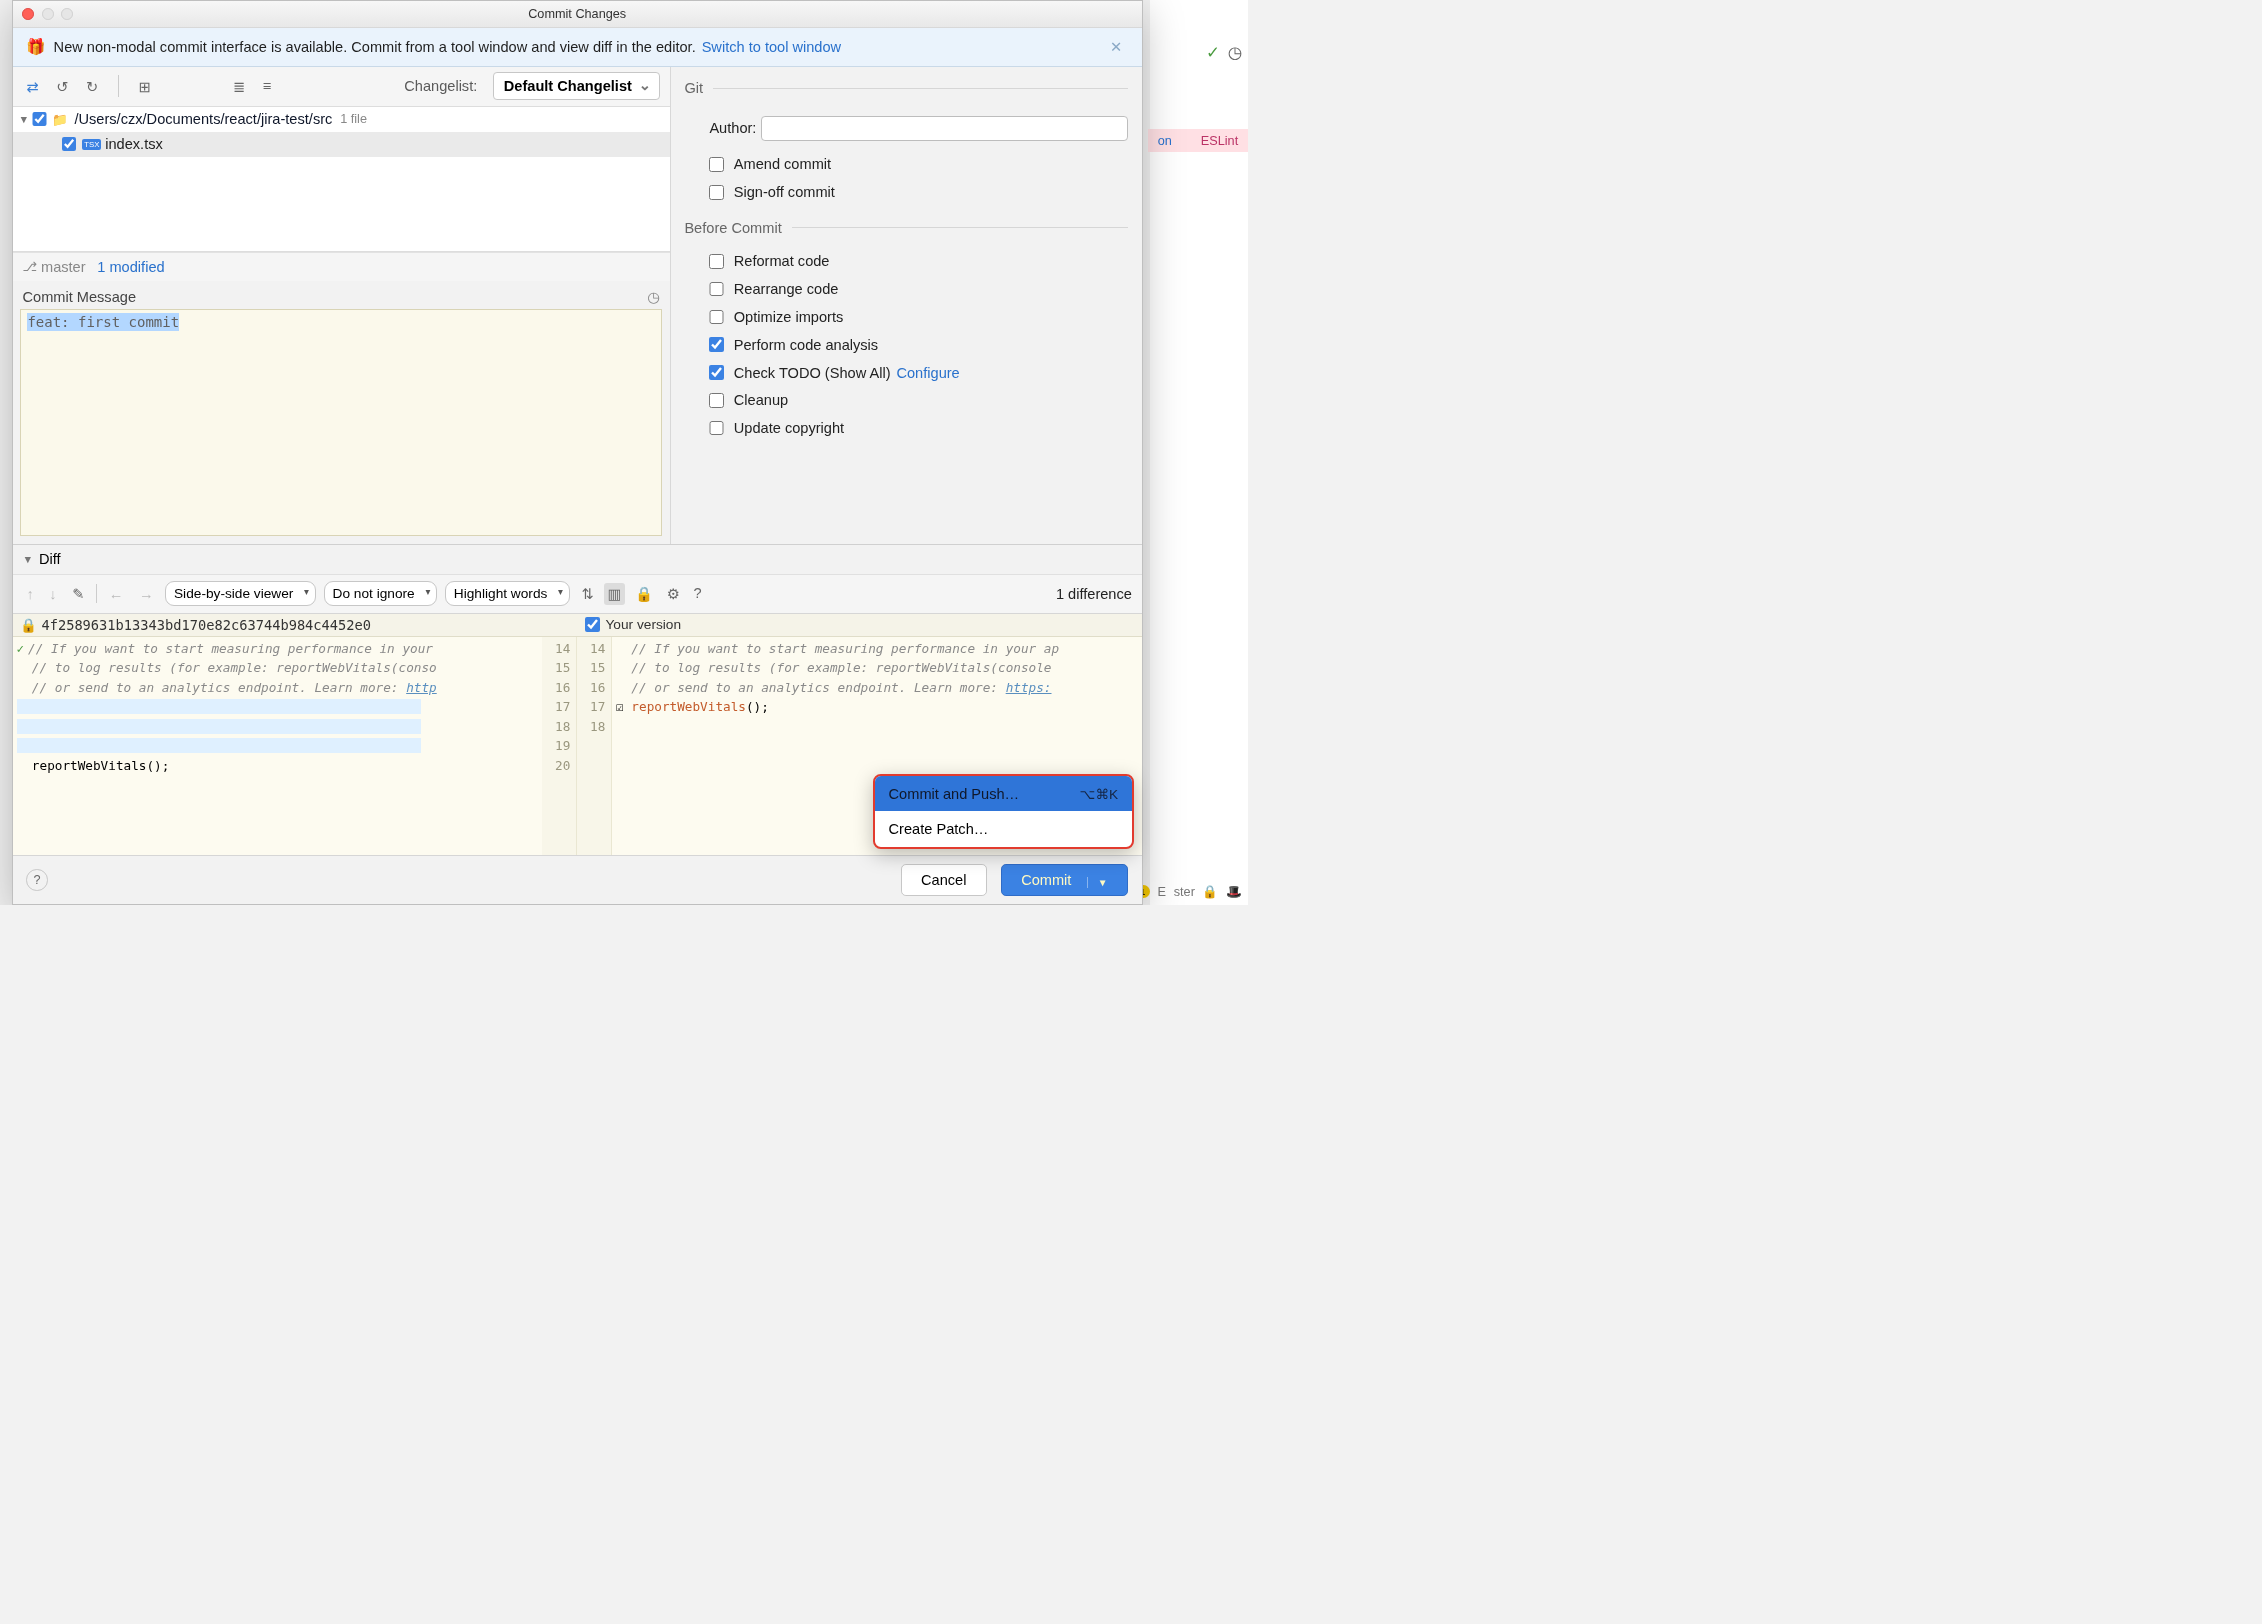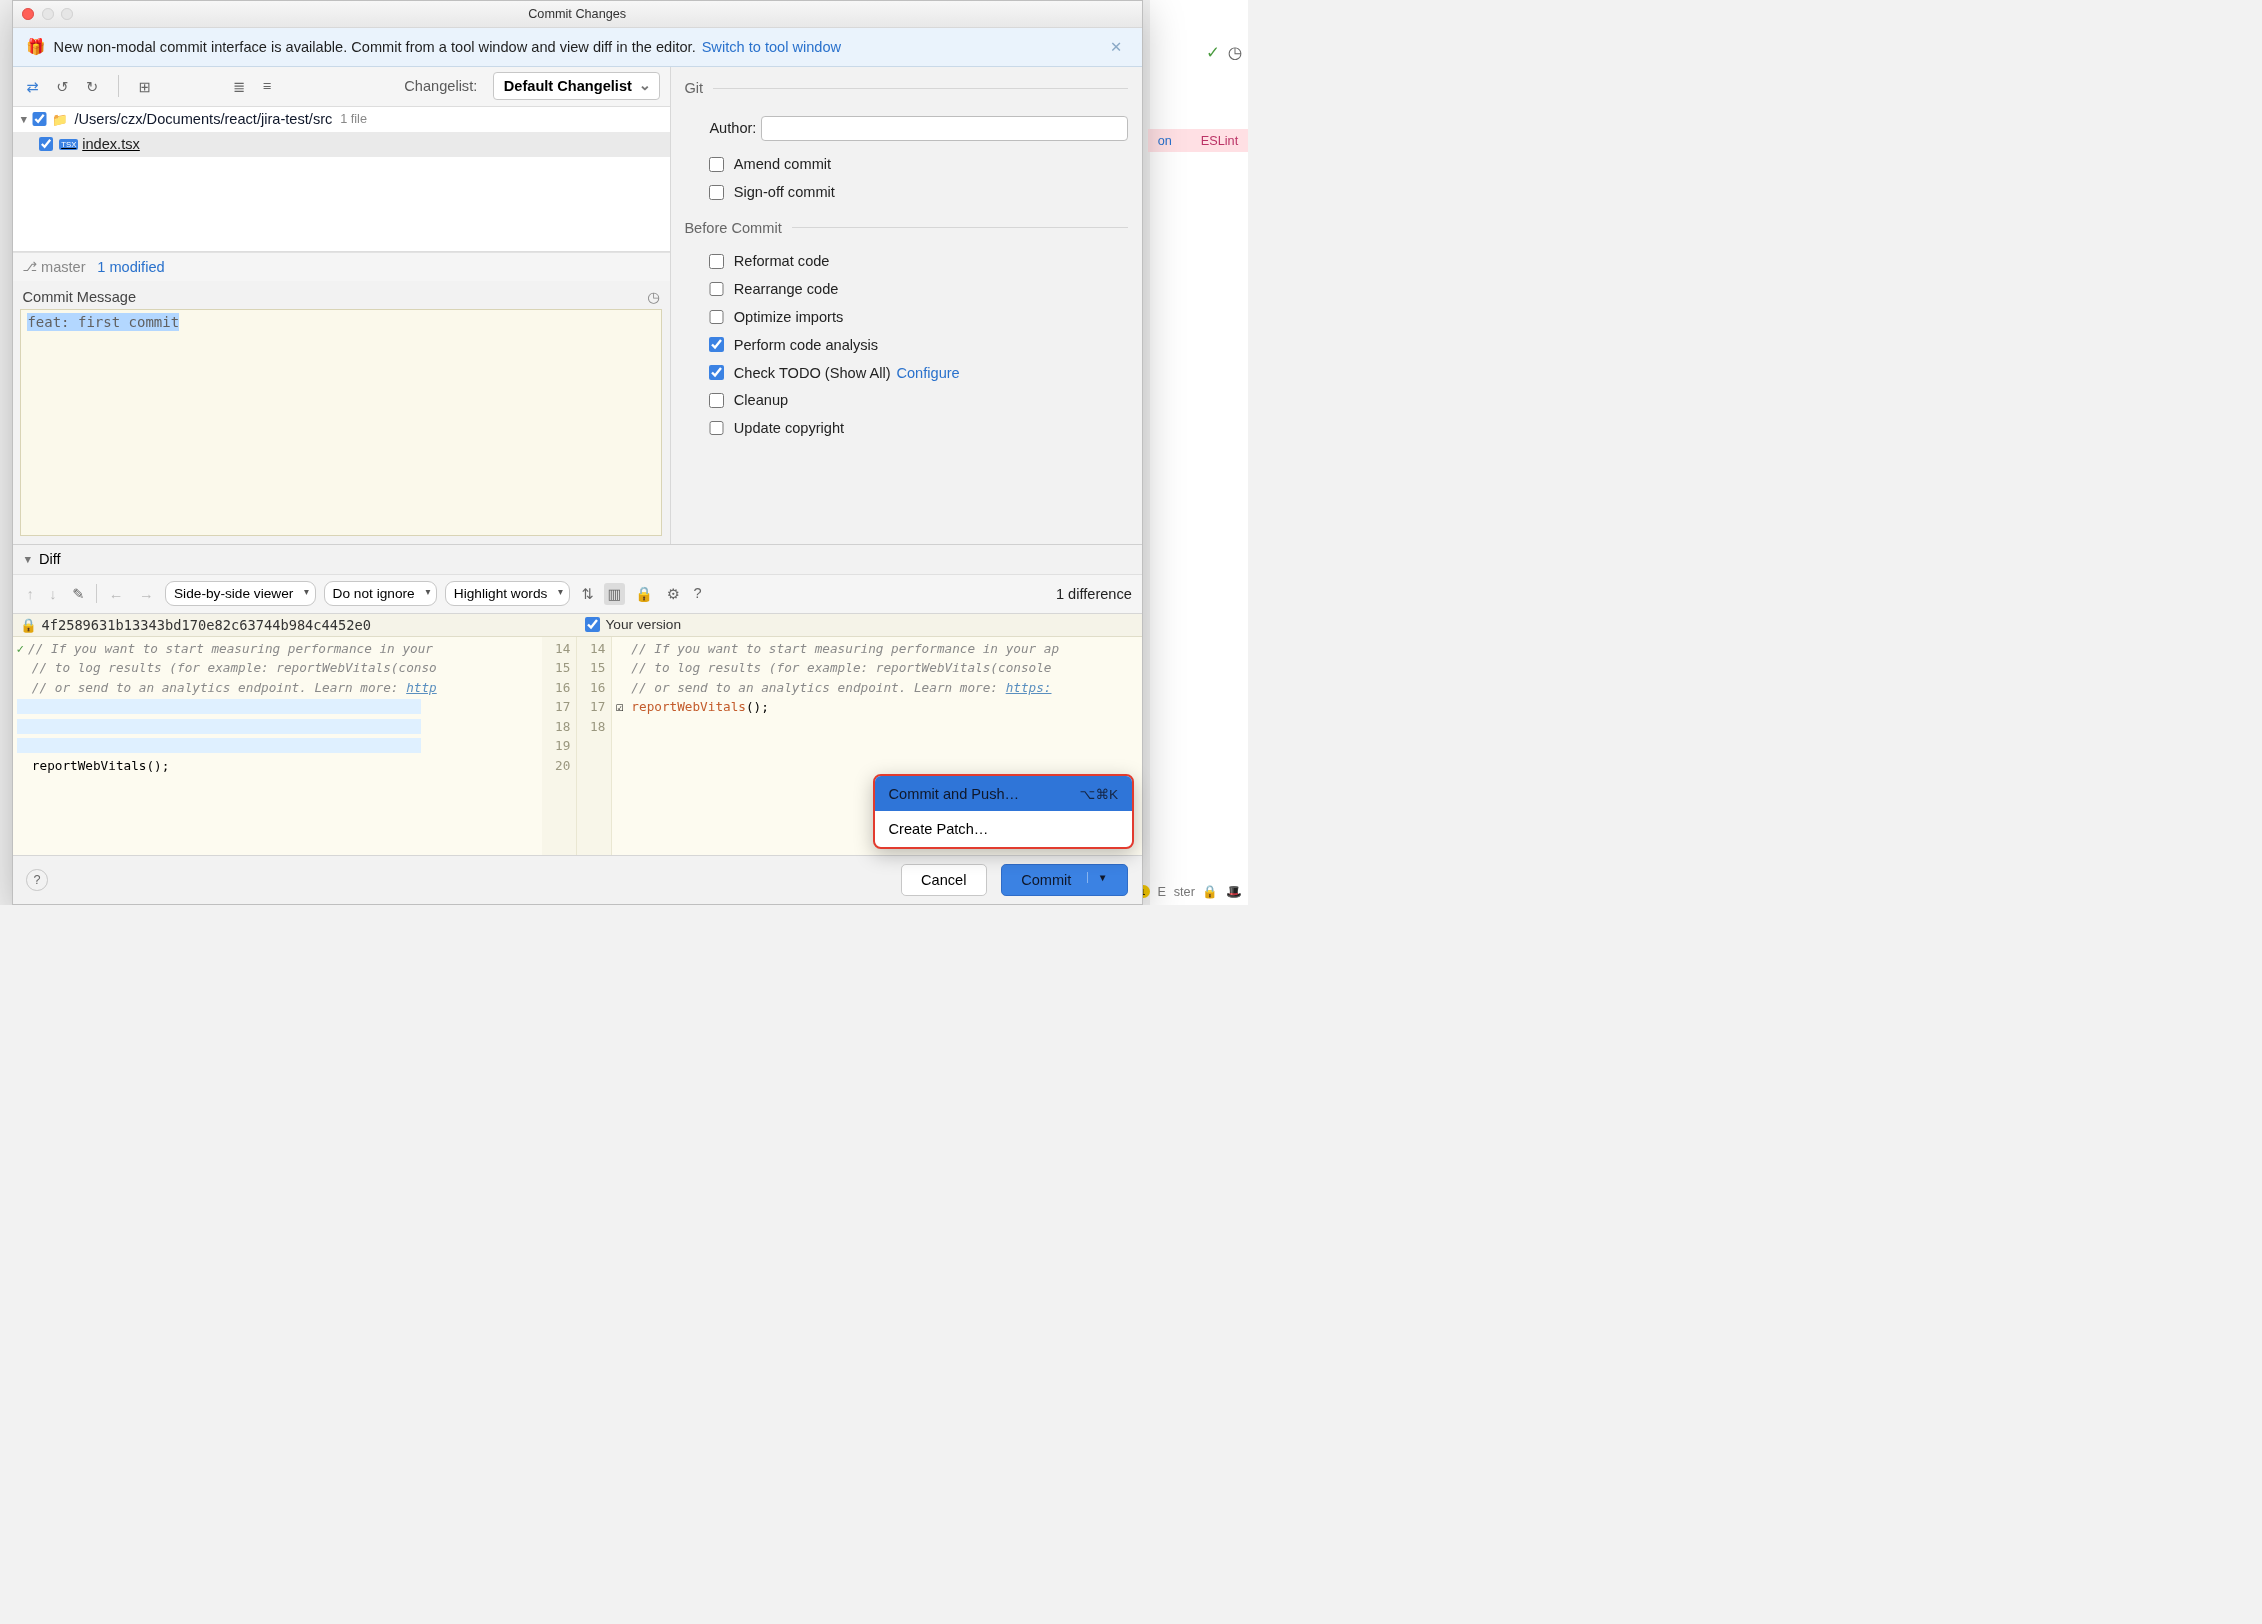--- a/index.html
+++ b/index.html
@@ -68,21 +68,21 @@
 }
 .changelist-select::after { content: "⌄"; position: absolute; right: 7.8px; top: 2.9px; color: #777; }
 
 .tree {
   background: #fff;
   border-top: 1px solid #ddd; border-bottom: 1px solid #ddd;
   height: 146px; overflow-y: auto;
 }
 .tree-row { display: flex; align-items: center; height: 25px; padding: 0 5.9px; }
 .tree-row.root { background: #fff; }
-.tree-row.file { background: #eaeaea; padding-left: 26px; text-decoration: underline; }
+.tree-row.file { background: #eaeaea; padding-left: 49px; }
 .tree-arrow { width: 13.7px; color: #777; font-size: 10.7px; }
 .chk { width: 14.6px; height: 14.6px; margin-right: 5.9px; accent-color: #3b82e3; }
 .folder-icon { color: #9aa4aa; margin-right: 5.9px; }
 .tsx-badge { font-size: 7.8px; background: #3b82e3; color: #fff; border-radius: 2px; padding: 1px 2px; margin-right: 3.9px; }
 .path { font-size: 14.6px; color: #0f172a; }
 .file-count { color: #888; margin-left: 7.8px; }
 .filename { font-size: 14.6px; color: #222; }
 
 .branchbar { display: flex; align-items: center; height: 29px; padding: 0 9.8px; background: #f5f5f5; border-top: 1px solid #e2e2e2; }
 .branch-ic { color: #888; margin-right: 3.9px; }
@@ -147,21 +147,21 @@
 .popup .item.sel { background: #2f75d8; color: #0f172a; }
 .popup .item .sc { margin-left: auto; font-size: 13.7px; opacity: .85; }
 
 .footer {
   height: 49px; display: flex; align-items: center; justify-content: flex-start;
   padding: 0 13.7px; gap: 13.7px;
   background: #f2f2f2; border-top: 1px solid #d6d6d6;
 }
 .help { width: 21.5px; height: 21.5px; border: 1px solid #c7c7c7; border-radius: 50%; display: flex; align-items: center; justify-content: center; color: #666; font-size: 12.7px; }
 .btn { border: 1px solid #c7c7c7; border-radius: 4.9px; background: #fff; padding: 6.8px 19.5px; font-size: 14.6px; cursor: pointer; }
-.btn.primary { background: #3b82e3; color: #0f172a; border-color: #2f6cc7; display: flex; align-items: flex-start; }
+.btn.primary { background: #3b82e3; color: #fef9c3; border-color: #2f6cc7; display: flex; align-items: flex-end; }
 .btn.primary .car { margin-left: 15.6px; padding-left: 9.8px; border-left: 1px solid rgba(255,255,255,.4); font-size: 9.8px; }
 .footer .spacer { flex: 1; }
 
 .bg-right {
   position: absolute; right: 0; top: 0; width: 98px; height: 905px;
   background: #fff; z-index: -1;
 }
 .bg-top-icons { position: absolute; right: 5.9px; top: 43px; display: flex; gap: 7.8px; color: #666; }
 .bg-top-icons span { font-size: 16.6px; }
 .bg-tab { position: absolute; right: 0; top: 129px; display: flex; align-items: center; height: 23.4px; background: #ffe0e4; padding: 0 9.8px; font-size: 12.7px; color: #b36; }

